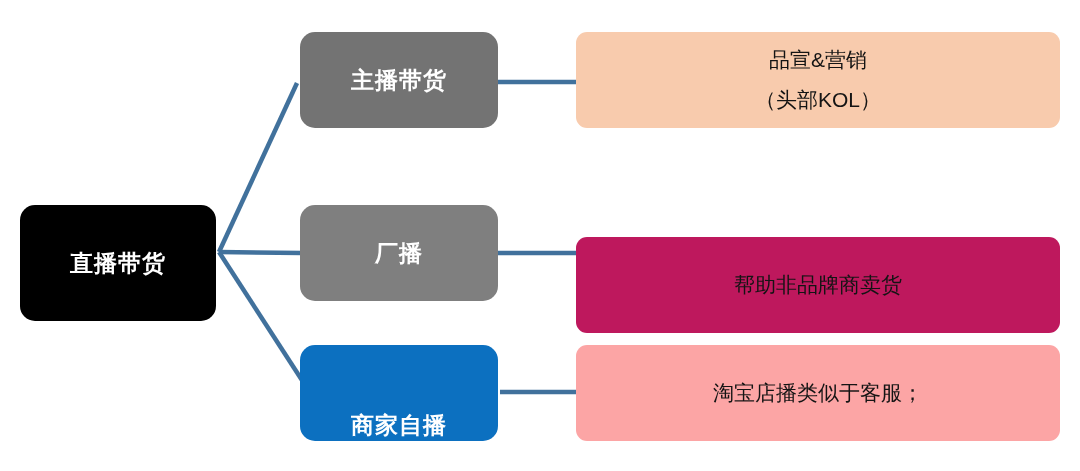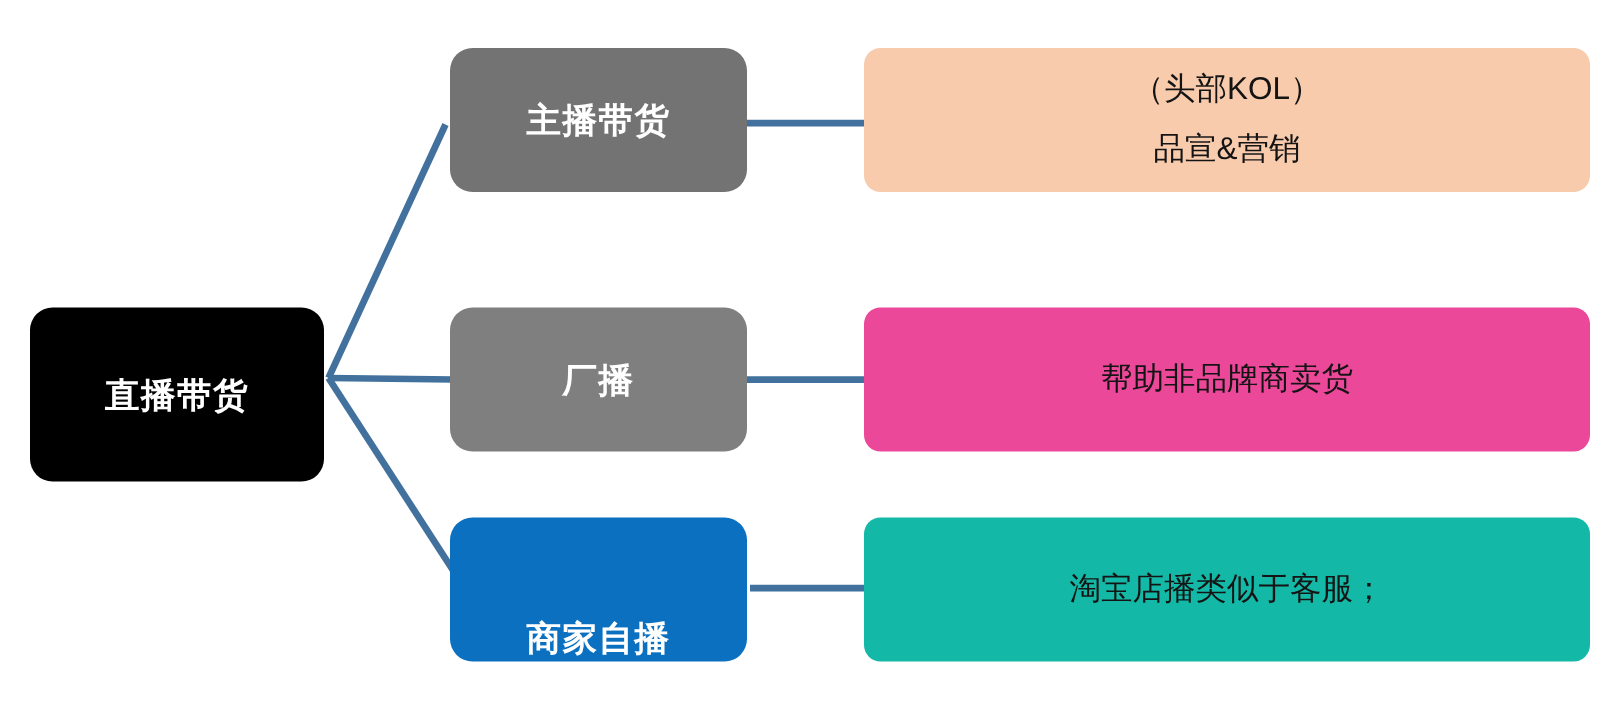--- a/index.html
+++ b/index.html
@@ -81,31 +81,31 @@
   </svg>
 
   <div class="node root-node" style="background-color: rgb(0, 0, 0);">
     <span class="node-label">直播带货</span>
   </div>
 
   <div class="node branch-node row-0" style="background-color: #737373;">
     <span class="node-label">主播带货</span>
   </div>
   <div class="node detail-node row-0" style="background-color: rgb(248, 203, 173);">
+    <span class="detail-line">品宣&amp;营销</span>
     <span class="detail-line">（头部KOL）</span>
-    <span class="detail-line">品宣&amp;营销</span>
   </div>
 
   <div class="node branch-node row-1" style="background-color: rgb(127, 127, 127);">
     <span class="node-label">厂播</span>
   </div>
-  <div class="node detail-node row-1" style="background-color: #ec4899;">
+  <div class="node detail-node row-1" style="background-color: #be185d; margin-top: 32px;">
     <span class="detail-line">帮助非品牌商卖货</span>
   </div>
 
   <div class="node branch-node row-2" style="background-color: rgb(12, 112, 192); align-items: flex-end;">
     <span class="node-label">商家自播</span>
   </div>
-  <div class="node detail-node row-2" style="background-color: #14b8a6; gap: 24px;">
+  <div class="node detail-node row-2" style="background-color: #fca5a5; gap: 24px;">
     <span class="detail-line">淘宝店播类似于客服；</span>
   </div>
 
 </div>
 
 </body></html>

